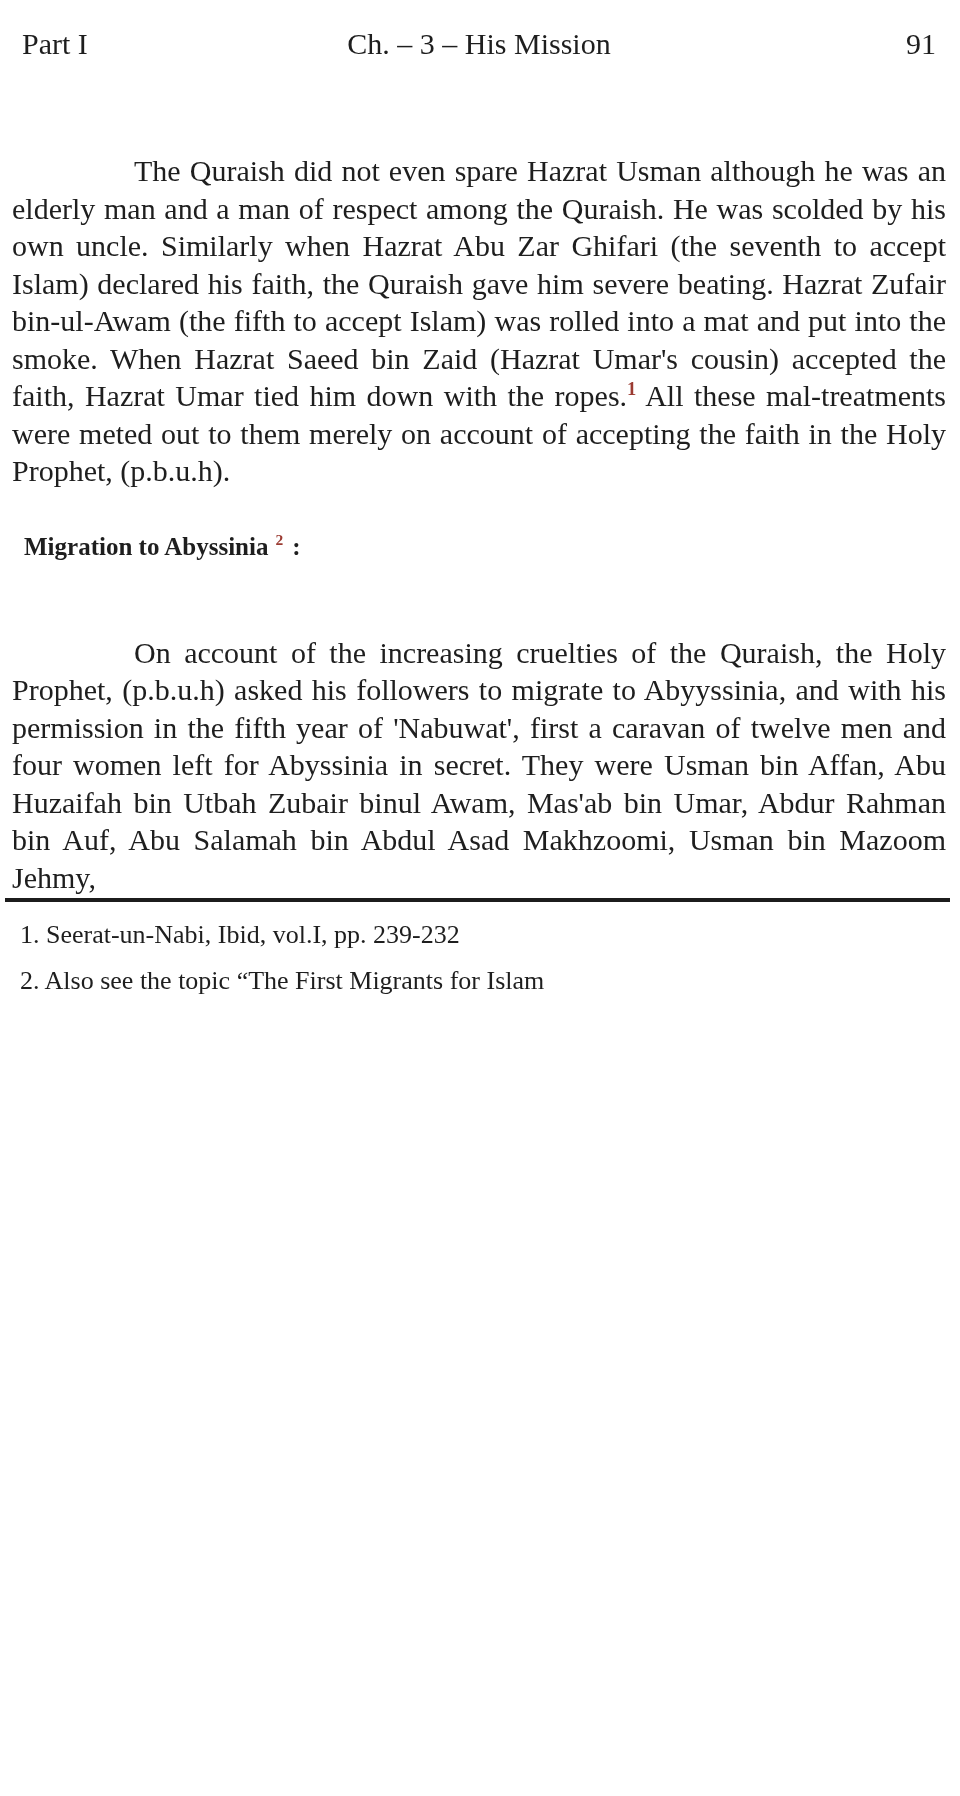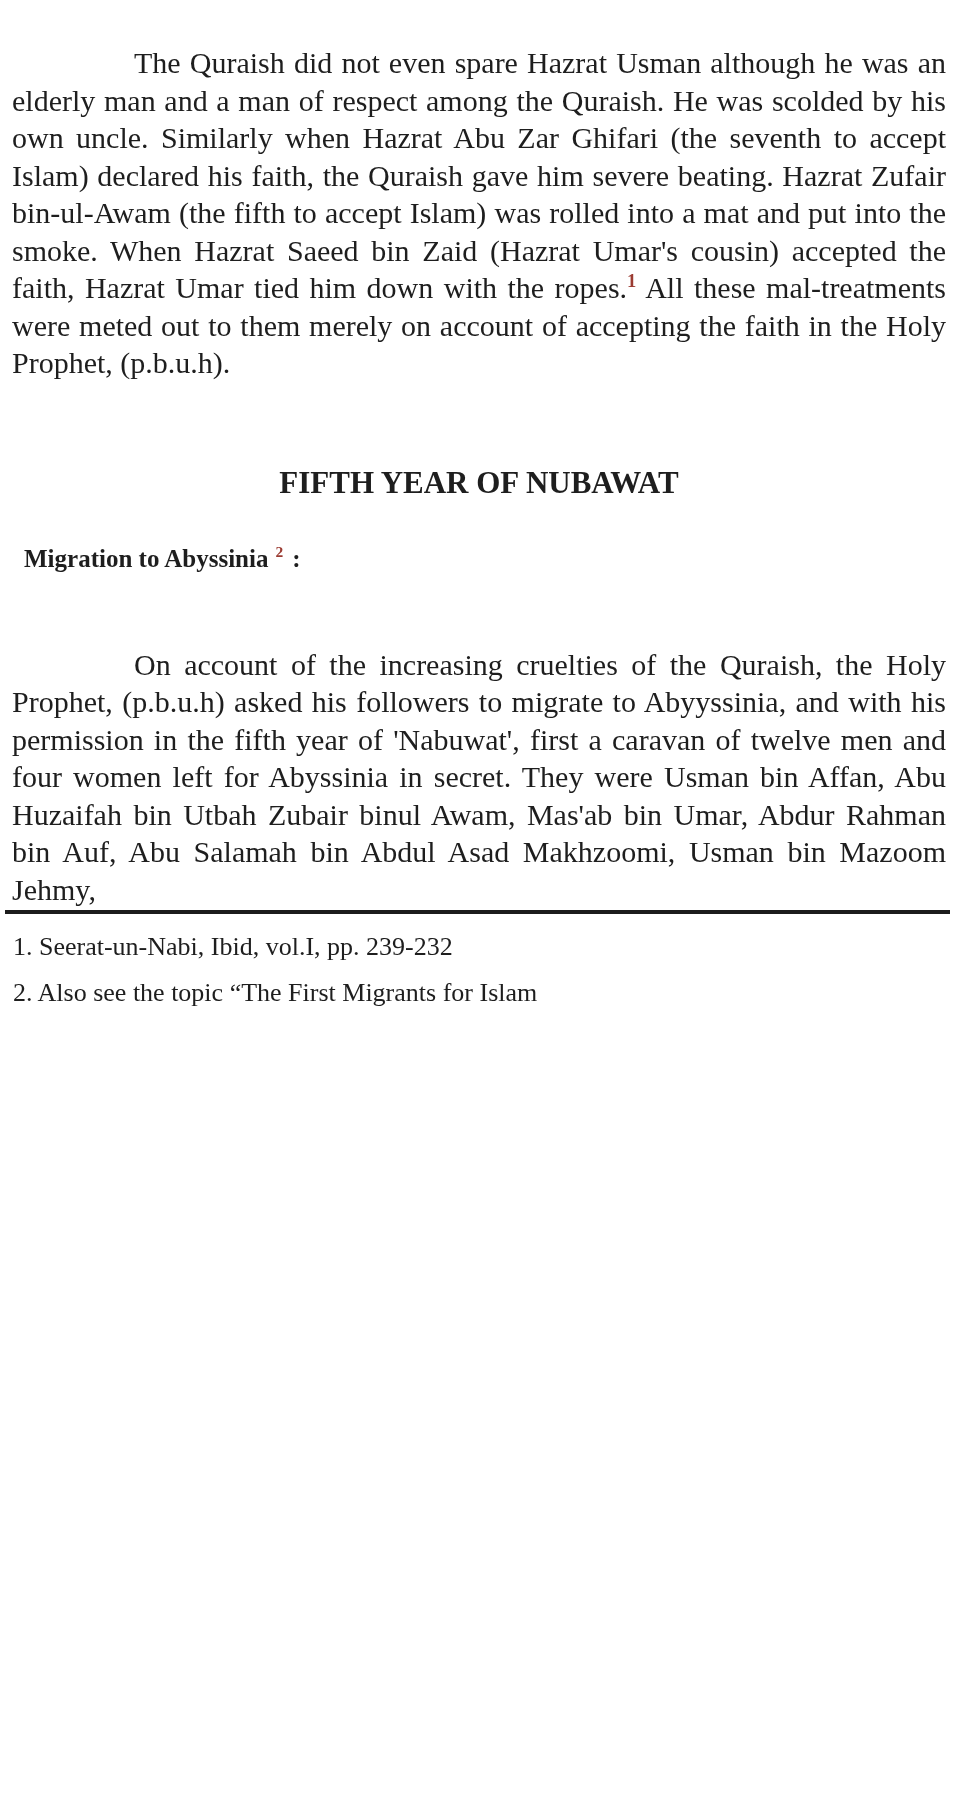--- a/index.html
+++ b/index.html
@@ -24,21 +24,21 @@
   .running-header .center{ flex: 1; text-align: center; }
   .running-header .right { width: 180px; text-align: right; }
   .body-text {
     margin: 0 14px 0 12px;
     font-size: 30px;
     line-height: 37.5px;
     text-align: justify;
   }
   .body-text p { text-indent: 122px; }
   .para-1 { margin-top: 56px; }
-  .para-2 { margin-top: 44px; }
+  .para-2 { margin-top: 90px; }
   .para-3 { margin-top: 68px; }
   .para-4 { margin-top: 62px; }
   .section-heading {
     margin-top: 82px;
     text-align: center;
     font-size: 31px;
     font-weight: bold;
     line-height: 38px;
   }
   .subsection-heading {
@@ -57,39 +57,43 @@
     font-weight: bold;
   }
   .subsection-heading sup.ref { margin-left: 7px; }
   .subsection-heading .suffix { margin-left: 9px; font-weight: bold; }
   .footnote-rule {
     margin: 2px 10px 0 5px;
     border-top: 4px solid #1c1c1c;
     height: 0;
   }
   .footnotes {
-    margin: 16px 20px 0 13px;
+    margin: 16px 20px 0 20px;
     font-size: 26px;
     line-height: 33px;
     text-align: left;
   }
   .footnotes .footnote + .footnote { margin-top: 13px; }
 </style>
 </head>
 <body>
 
 <div class="page">
 
+  <div class="running-header">
+    <span class="left">Part I</span>
+    <span class="center">Ch. – 3 – His Mission</span>
+    <span class="right">91</span>
+  </div>
 
   <div class="body-text">
 
 
     <p class="para-2"><span>The Quraish did not even spare Hazrat Usman although he was an elderly man and a man of respect among the Quraish. He was scolded by his own uncle. Similarly when Hazrat Abu Zar Ghifari (the seventh to accept Islam) declared his faith, the Quraish gave him severe beating. Hazrat Zufair bin-ul-Awam (the fifth to accept Islam) was rolled into a mat and put into the smoke. When Hazrat Saeed bin Zaid (Hazrat Umar's cousin) accepted the faith, Hazrat Umar tied him down with the ropes.</span><sup class="ref">1</sup><span> All these mal-treatments were meted out to them merely on account of accepting the faith in the Holy Prophet, (p.b.u.h).</span></p>
 
-    <div class="section-heading">FIFTH YEAR OF NUBAWAT</div>
 
     <div class="subsection-heading"><span>Migration to Abyssinia</span><sup class="ref">2</sup><span class="suffix">:</span></div>
 
     <p class="para-3">On account of the increasing cruelties of the Quraish, the Holy Prophet, (p.b.u.h) asked his followers to migrate to Abyyssinia, and with his permission in the fifth year of 'Nabuwat', first a caravan of twelve men and four women left for Abyssinia in secret. They were Usman bin Affan, Abu Huzaifah bin Utbah Zubair binul Awam, Mas'ab bin Umar, Abdur Rahman bin Auf, Abu Salamah bin Abdul Asad Makhzoomi, Usman bin Mazoom Jehmy,</p>
 
 
   </div>
 
   <div class="footnote-rule"></div>
 

